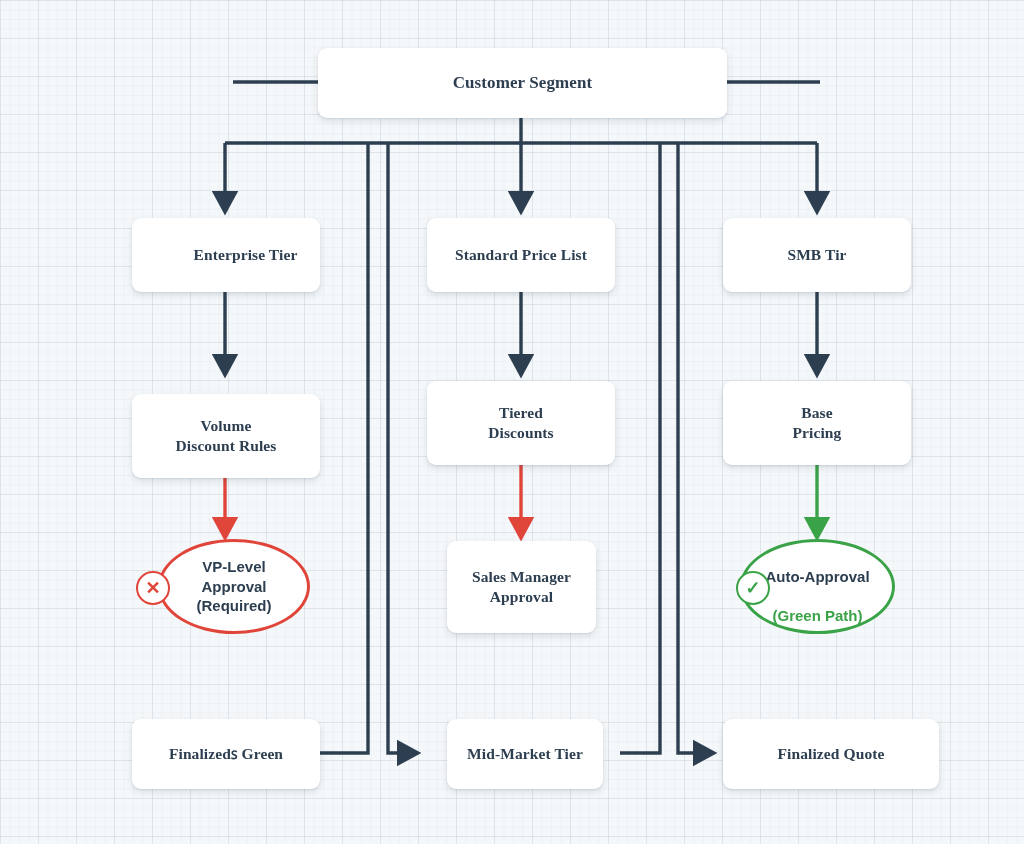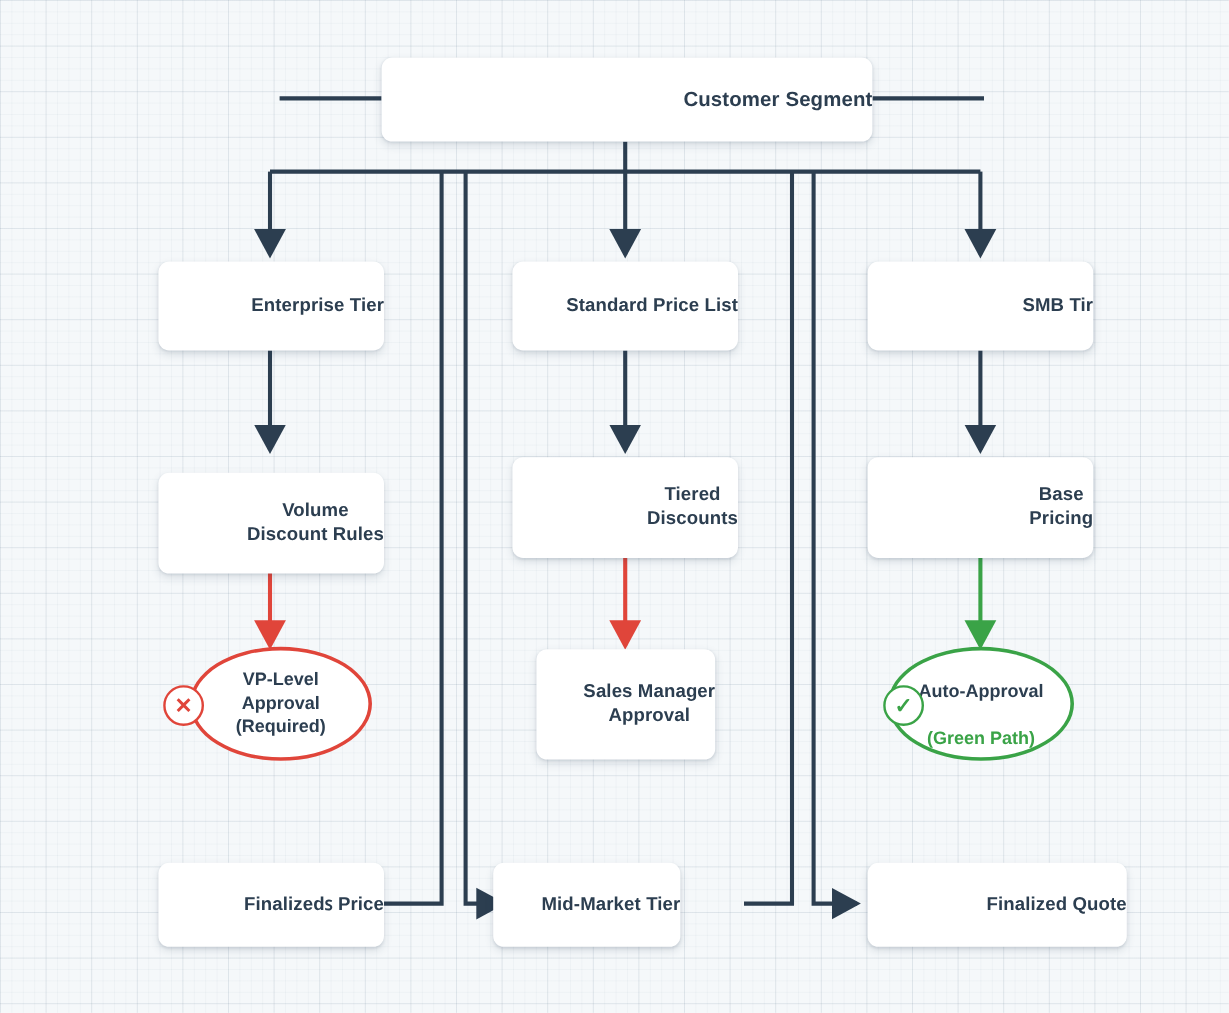--- a/index.html
+++ b/index.html
@@ -34,28 +34,29 @@
     height: 844px;
   }
   .node {
     position: absolute;
     box-sizing: border-box;
     background: #ffffff;
     border-radius: 9px;
     box-shadow: 0 3px 7px rgba(40,60,85,0.13), 0 1px 2px rgba(40,60,85,0.10);
     display: flex;
     align-items: center;
-    justify-content: flex-end;
+    justify-content: center;
     text-align: center;
     color: #2c3e50;
     font-size: 15.5px;
     font-weight: bold;
     line-height: 1.32;
     white-space: pre-line;
     letter-spacing: 0.1px;
+    font-family: Liberation Serif, serif;
   }
   .node.title {
     font-size: 17px;
   }
   .node.plain {
     font-weight: bold;
   }
   .ellipse-node {
     position: absolute;
     box-sizing: border-box;
@@ -206,24 +207,24 @@
     <span class="ell-inner">
       <span>Auto-Approval</span><br>
       <span class="sub-green">(Green Path)</span>
     </span>
   </div>
   <div class="status-badge accept" style="left:736px; top:571px;">
     <span>✓</span>
   </div>
 
   <div class="node plain" style="left:132px; top:719px; width:188px; height:70px;">
-    <span>Finalizedꜱ Price</span>
-  </div>
-
-  <div class="node plain" style="left:411px; top:719px; width:156px; height:70px;">
+    <span>Finalizedꜱ Green</span>
+  </div>
+
+  <div class="node plain" style="left:447px; top:719px; width:156px; height:70px;">
     <span>Mid-Market Tier</span>
   </div>
 
   <div class="node plain" style="left:723px; top:719px; width:216px; height:70px;">
     <span>Finalized Quote</span>
   </div>
 
 </div>
 
 </body></html>

